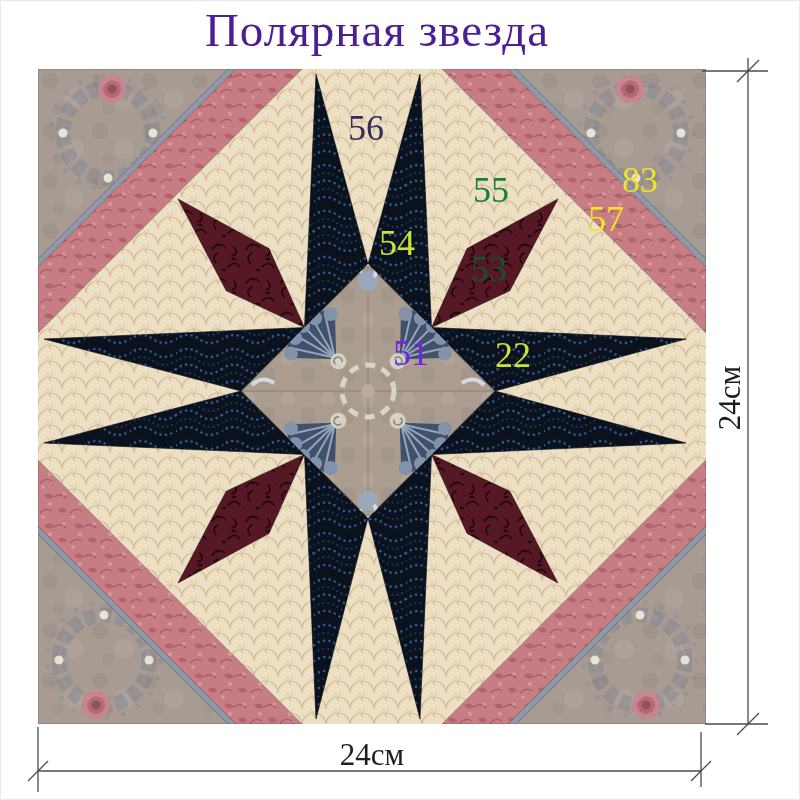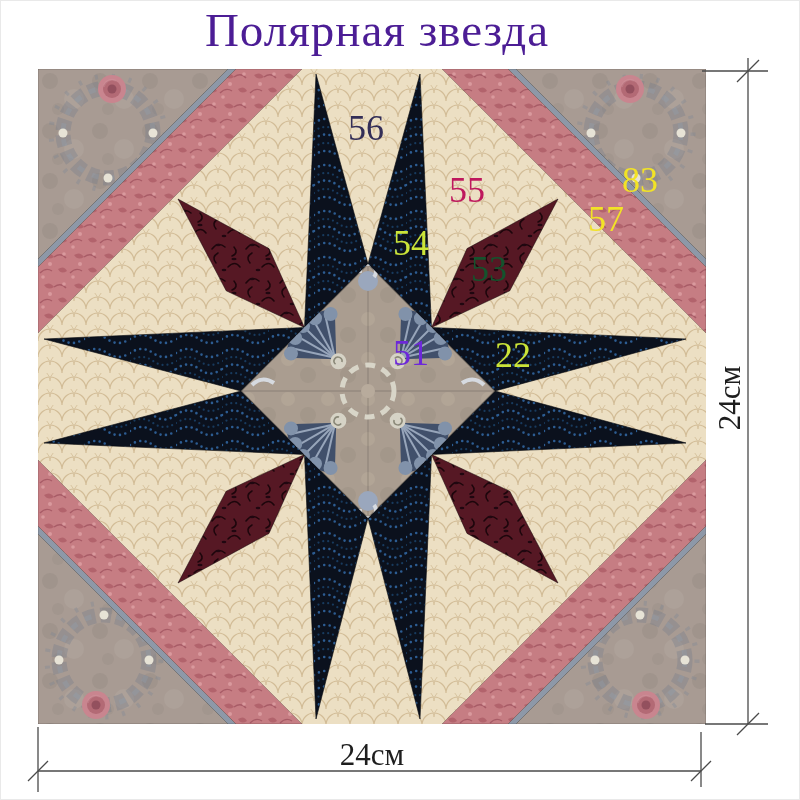--- a/index.html
+++ b/index.html
@@ -11,21 +11,21 @@
   #dims{position:absolute;left:0;top:0;width:800px;height:800px;pointer-events:none;}
   .num{position:absolute;transform:translate(-50%,-50%);font-size:36px;line-height:1;
        white-space:nowrap;}
   .dimlabel{position:absolute;transform:translate(-50%,-50%);font-size:31px;color:#1e1e1e;
             white-space:nowrap;}
   #dim-right{transform:translate(-50%,-50%) rotate(-90deg);}
   
   #lbl-51{left:410px;top:352px;}
   #lbl-52{left:512px;top:354px;}
   #lbl-53{left:488px;top:268px;}
-  #lbl-54{left:410px;top:242px;}
+  #lbl-54{left:396px;top:242px;}
   #lbl-55{left:466px;top:189px;}
   #lbl-56{left:365px;top:127px;}
   #lbl-57{left:605px;top:218px;}
   #lbl-58{left:639px;top:179px;}
   #dim-bottom{left:371px;top:754px;}
   #dim-right{left:729px;top:397px;}
 </style>
 </head>
 <body>
 
@@ -236,21 +236,21 @@
         <path d="M704 723 H767"></path>
       <path d="M736 81 L758 59"></path>
         <path d="M736 734 L758 712"></path>
     </g>
   </svg>
 
   <span class="num" id="lbl-51" style="color: #6d28d9;">51</span>
   <span class="num" id="lbl-52" style="color: rgb(203, 228, 56);">22</span>
   <span class="num" id="lbl-53" style="color: #14532d;">53</span>
   <span class="num" id="lbl-54" style="color: rgb(203, 228, 56);">54</span>
-  <span class="num" id="lbl-55" style="color: #be185d;">55</span>
+  <span class="num" id="lbl-55" style="color: #15803d; margin-left: 24px;">55</span>
   <span class="num" id="lbl-56" style="color: rgb(51, 46, 87);">56</span>
   <span class="num" id="lbl-57" style="color: rgb(242, 227, 38); text-align: right;">57</span>
   <span class="num" id="lbl-58" style="color: rgb(242, 227, 38);">83</span>
 
   <span class="dimlabel" id="dim-bottom">24см</span>
   <span class="dimlabel" id="dim-right">24см</span>
 
 </div>
 
 </body></html>

